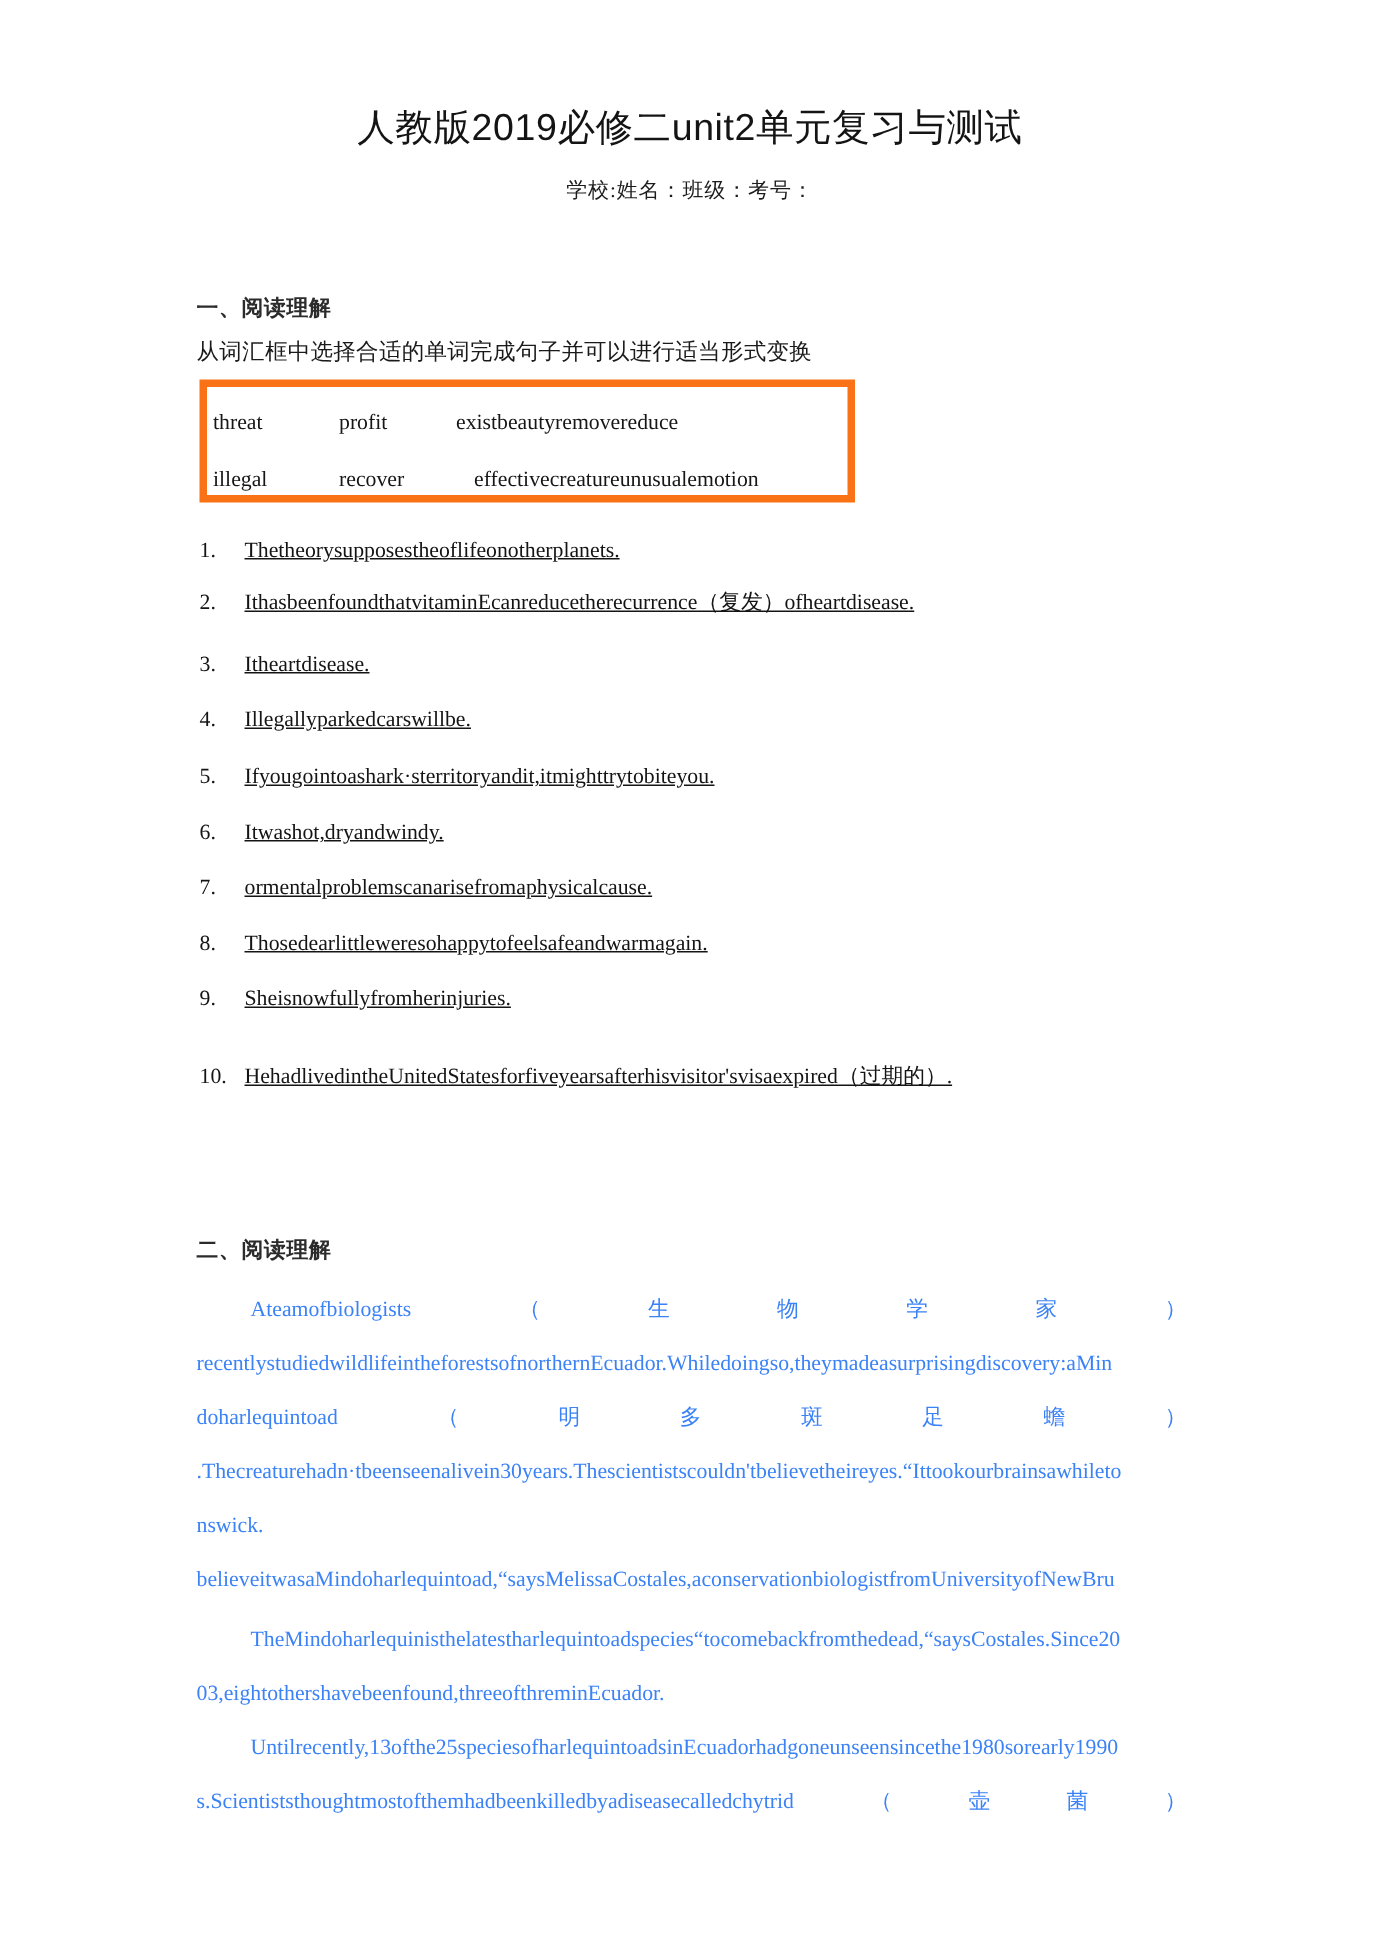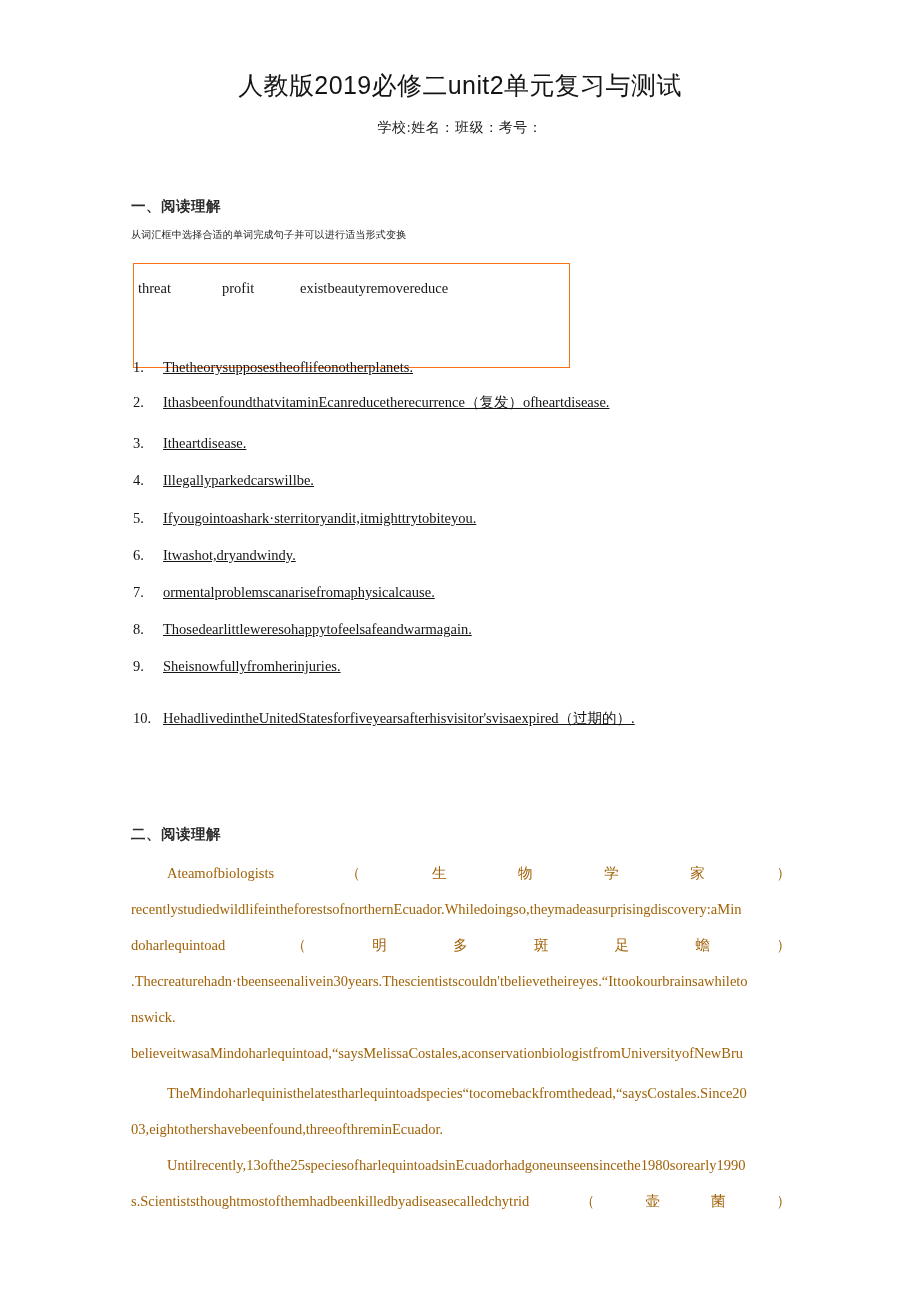--- a/index.html
+++ b/index.html
@@ -57,34 +57,34 @@
     color: #2b2b2b;
     letter-spacing: 0.5px;
   }
   #sec1-heading { top: 196px; }
   #sec2-heading { top: 824px; text-align: right; }
 
   .section-instruction {
     position: absolute;
     left: 131px;
     top: 224px;
-    font-size: 10px;
+    font-size: 15px;
     line-height: 22px;
     color: #1a1a1a;
     letter-spacing: 0.2px;
   }
 
   
   .word-bank {
     position: absolute;
     left: 133px;
-    top: 263px;
+    top: 253px;
     width: 437px;
-    height: 105px;
-    border: 1px solid #f97316;
+    height: 82px;
+    border: 5px solid #f97316;
     box-sizing: border-box;
     background: #ffffff;
   }
   .word-bank-row {
     position: absolute;
     left: 0;
     width: 437px;
     font-size: 14.5px;
     line-height: 20px;
     color: #161616;
@@ -120,21 +120,21 @@
     text-decoration: underline;
   }
 
   
   .passage {
     position: absolute;
     left: 131px;
     width: 660px;
     font-size: 14.5px;
     line-height: 36px;
-    color: #a16207;
+    color: #3b82f6;
   }
   .passage p {
     margin: 0;
     text-align: justify;
     text-justify: inter-character;
     text-indent: 36px;
     word-break: break-all;
   }
   .passage p.no-indent { text-indent: 0; }
   .stretch-line {
@@ -151,20 +151,23 @@
 
   <div class="doc-title">人教版2019必修二unit2单元复习与测试</div>
   <div class="doc-subtitle">学校:姓名：班级：考号：</div>
 
   <div class="section-heading" id="sec1-heading">一、阅读理解</div>
   <div class="section-instruction">从词汇框中选择合适的单词完成句子并可以进行适当形式变换</div>
 
   <div class="word-bank">
     <div class="word-bank-row r1">
       <span class="wb-cell wb-a">threat</span><span class="wb-cell wb-b">profit</span><span class="wb-cell wb-c">existbeautyremovereduce</span>
+    </div>
+    <div class="word-bank-row r2">
+      <span class="wb-cell wb-a">illegal</span><span class="wb-cell wb-b">recover</span><span class="wb-cell wb-c">effectivecreatureunusualemotion</span>
     </div>
   </div>
 
   <div class="ex-item" style="top:357px">
     <span class="ex-num">1.</span><span class="ex-text">Thetheorysupposestheoflifeonotherplanets.</span>
   </div>
   <div class="ex-item" style="top:392px">
     <span class="ex-num">2.</span><span class="ex-text">IthasbeenfoundthatvitaminEcanreducetherecurrence（复发）ofheartdisease.</span>
   </div>
   <div class="ex-item" style="top:433px">

